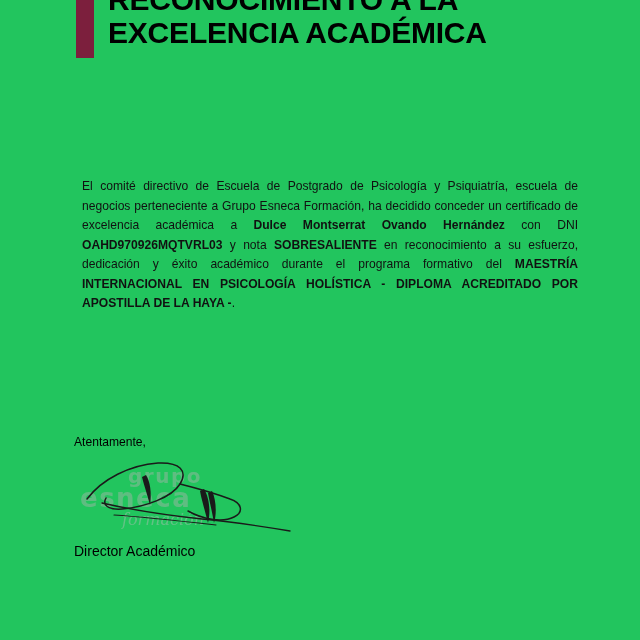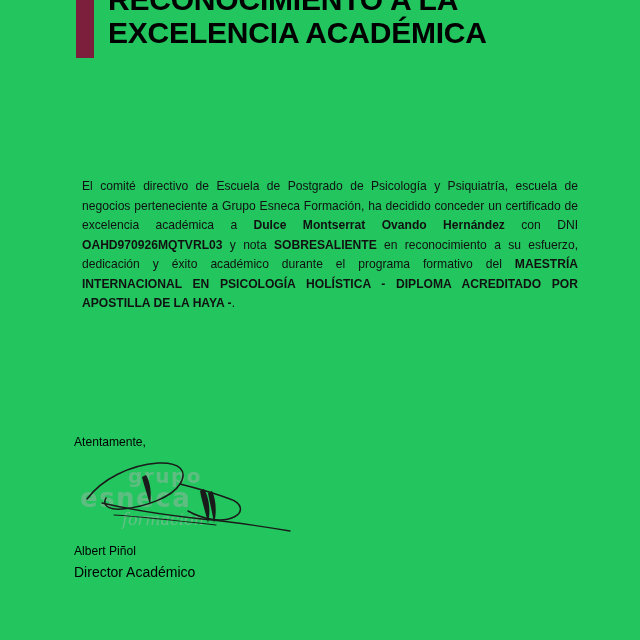--- a/index.html
+++ b/index.html
@@ -160,18 +160,17 @@
         </g>
         <g fill="#1a1a1a">
           <path d="M62 18 C 66 24, 68 36, 66 48 C 64 40, 60 28, 58 20 Z"></path>
           <path d="M120 32 C 125 40, 127 54, 124 66 C 121 54, 117 40, 116 34 Z"></path>
           <path d="M128 34 C 132 42, 133 56, 130 66 C 128 54, 125 42, 124 36 Z"></path>
         </g>
       </svg>
 
     </div>
 
-    <p class="sign-name">Albert Piñol</p>
     <p class="sign-role">Director Académico</p>
 
   </div>
 
 </div>
 
 </body></html>

